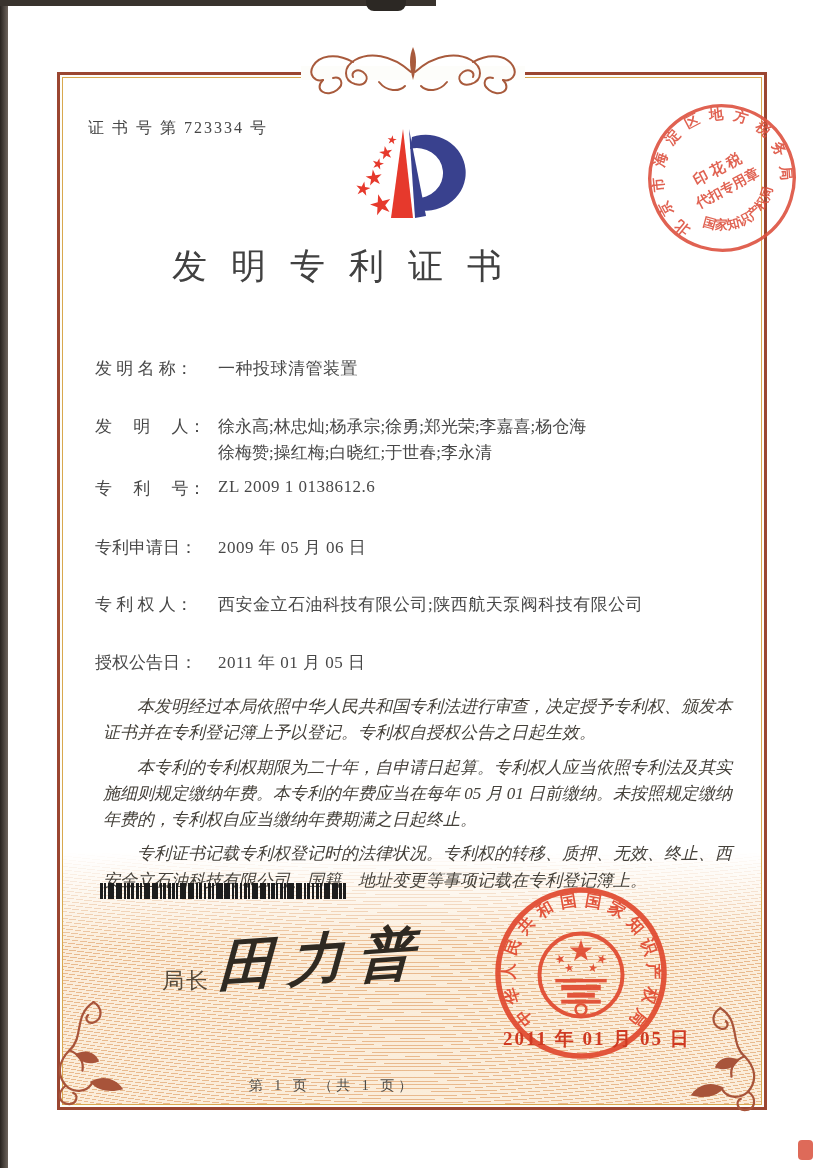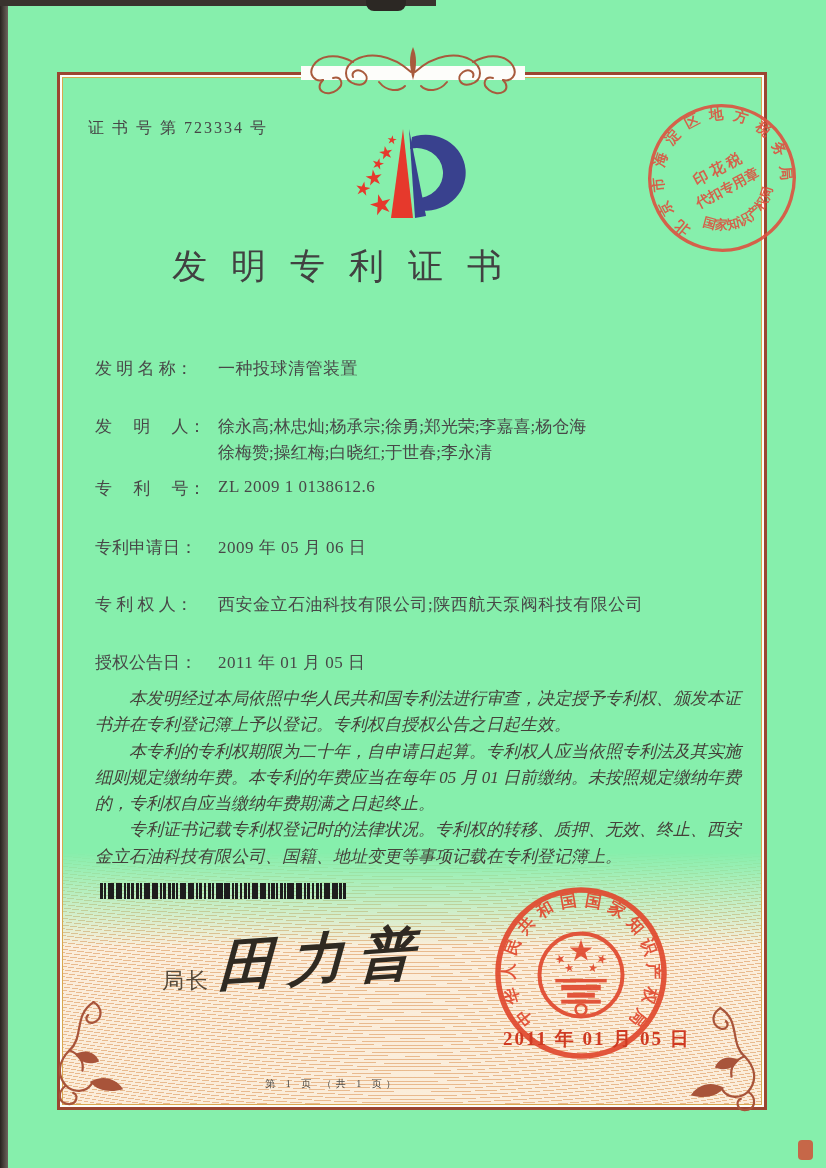--- a/index.html
+++ b/index.html
@@ -1,18 +1,18 @@
 <!DOCTYPE html>
 <html><head>
 <meta charset="utf-8">
 <style>
   html,body{margin:0;padding:0;background:#e8e8e6;}
   .page{
     position:relative;width:826px;height:1168px;margin:0 auto;
-    background:#86efac;overflow:hidden;
+    background:#ffffff;overflow:hidden;
     font-family:"Liberation Serif","DejaVu Serif",serif;
     color:#3c3c3c;
   }
   
   .edge-left{position:absolute;left:0;top:0;width:8px;height:1168px;
     background:linear-gradient(90deg,#28231f,#6d645d);z-index:9;}
   .edge-top{position:absolute;left:0;top:0;width:436px;height:6px;background:#39332e;z-index:9;}
   .edge-top-blob{position:absolute;left:366px;top:0;width:40px;height:11px;background:#2c2824;
     border-radius:0 0 8px 8px;z-index:9;}
   
@@ -32,36 +32,36 @@
   .logo{position:absolute;left:346px;top:126px;z-index:4;}
   .title{position:absolute;left:0;top:243px;width:674px;text-align:center;
     font-size:35px;letter-spacing:24px;text-indent:24px;color:#414141;z-index:4;}
   .field-row{position:absolute;left:95px;font-size:17px;z-index:4;color:#484848;}
   .field-label{display:inline-block;min-width:123px;white-space:pre;vertical-align:top;}
   .field-value{letter-spacing:.5px;vertical-align:top;}
   .field-value-block{display:inline-block;vertical-align:top;line-height:26px;}
   .r1{top:357px}.r2{top:414px;line-height:26px}.r3{top:477px}.r4{top:536px}.r5{top:593px}.r6{top:651px}
   .paras{position:absolute;left:95px;top:686px;width:652px;z-index:4;
     font-size:17px;line-height:26.3px;color:#45413a;font-style:italic;}
-  .paras p{margin:0;text-indent:2em;}
+  .paras p{margin:8px;text-indent:2em;}
   .barcode{position:absolute;left:100px;top:883px;width:247px;height:16px;z-index:4;
     background-image:
       repeating-linear-gradient(90deg,#1d1d1d 0 2px,transparent 2px 4px),
       repeating-linear-gradient(90deg,#1d1d1d 0 3px,transparent 3px 9px),
       repeating-linear-gradient(90deg,transparent 0 5px,#1d1d1d 5px 6px,transparent 6px 13px);}
   .sig-label{position:absolute;left:162px;top:966px;font-size:22px;color:#55493a;z-index:4;letter-spacing:2px;}
   .sig-name{position:absolute;left:218px;top:922px;font-size:56px;z-index:4;color:#2f2a22;
     font-weight:bold;font-style:italic;letter-spacing:14px;
     transform:rotate(-4deg) skewX(-6deg);}
   .seal{position:absolute;left:492px;top:884px;z-index:5;opacity:.93;}
   .seal-date{position:absolute;left:503px;top:1026px;font-size:19px;letter-spacing:2px;
     color:#cf3a22;z-index:6;font-weight:bold;}
   .tax-stamp{position:absolute;left:638px;top:94px;z-index:5;transform:rotate(-28deg);opacity:.9;}
   .footer{position:absolute;left:0;top:1077px;width:665px;text-align:center;z-index:4;
-    font-size:10px;letter-spacing:4px;color:#4c4a46;}
+    font-size:14px;letter-spacing:4px;color:#4c4a46;}
   .ornament-top{position:absolute;left:283px;top:42px;z-index:3;}
   .corner-bl{position:absolute;left:38px;top:994px;z-index:3;}
   .corner-br{position:absolute;left:688px;top:1000px;z-index:3;transform:scaleX(-1);}
   .stray-mark{position:absolute;left:798px;top:1140px;width:15px;height:20px;z-index:6;
     background:#d6452f;border-radius:4px;opacity:.8;}
 </style>
 </head>
 <body>
 
 <div class="page">

